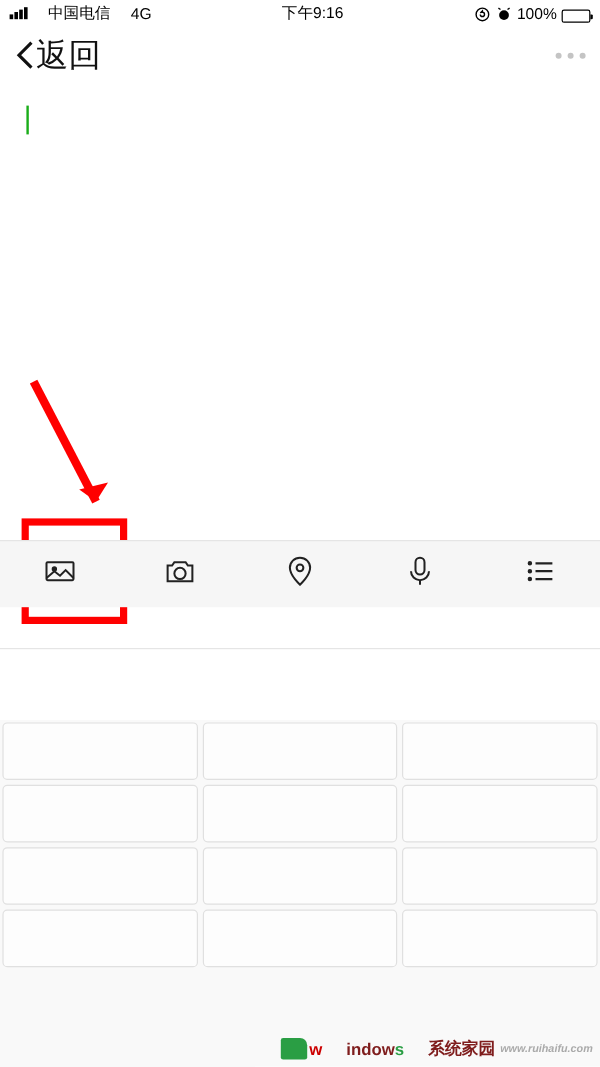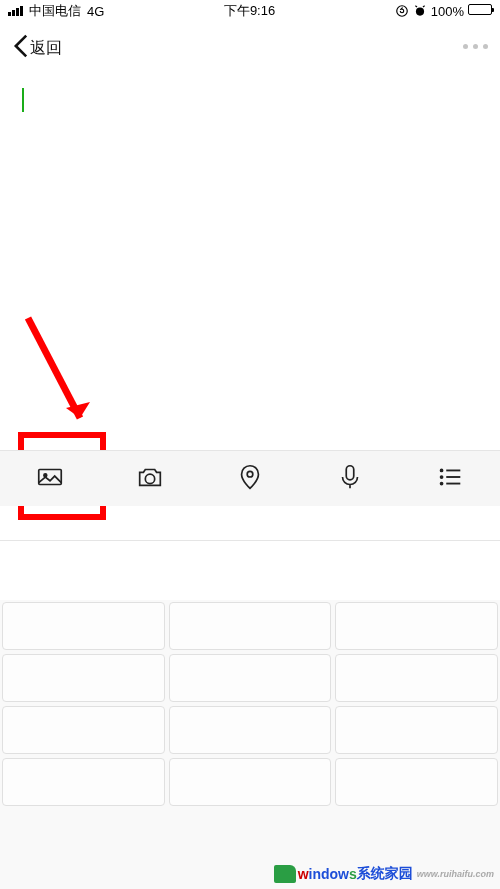--- a/index.html
+++ b/index.html
@@ -1,34 +1,34 @@
 <!DOCTYPE html>
 <html><head>
   <meta charset="utf-8">
   <style>
     * { box-sizing: border-box; }
     html, body { margin:0; padding:0; font-family: -apple-system, "PingFang SC", sans-serif; }
     body { width:500px; height:889px; background:#fff; position:relative; overflow:hidden; }
 
     
     .status-bar { height:22px; display:flex; align-items:center; justify-content:space-between; padding:0 8px; font-size:13px; font-weight:500; color:#000; }
-    .sb-left { display:flex; align-items:center; gap:6px; }
-    .sb-right { display:flex; align-items:flex-start; gap:4px; }
+    .sb-left { display:flex; align-items:center; gap:17px; }
+    .sb-right { display:flex; align-items:flex-end; gap:4px; }
     .signal { display:flex; align-items:flex-end; gap:1px; }
     .signal span { width:3px; background:#000; }
     .signal span:nth-child(1){height:4px;} .signal span:nth-child(2){height:6px;}
     .signal span:nth-child(3){height:8px;} .signal span:nth-child(4){height:10px;}
     .sb-ico { display:inline-flex; }
     .battery { width:24px; height:11px; border:1px solid #000; border-radius:2px; padding:1px; position:relative; }
     .battery::after { content:""; position:absolute; right:-3px; top:3px; width:2px; height:4px; background:#000; border-radius:0 1px 1px 0; }
     .battery .fill { width:100%; height:100%; background:#000; border-radius:1px; }
 
     
     .nav { height:48px; display:flex; align-items:center; justify-content:space-between; padding:0 12px; }
-    .back { display:flex; align-items:flex-end; font-size:16px; color:#111; }
+    .back { display:flex; align-items:center; font-size:27px; color:#111; }
     .more { display:flex; gap:5px; }
     .more span { width:5px; height:5px; border-radius:50%; background:#c4c4c4; }
 
     
     .editor { position:relative; padding:18px 22px 0; }
     .cursor { width:2px; height:24px; background:#1aad19; }
 
     
     .arrow { position:absolute; pointer-events:none; }
     .highlight-box { position:absolute; border:6px solid #f00; pointer-events:none; }
@@ -42,21 +42,21 @@
     .sep { position:absolute; left:0; right:0; height:1px; background:#e5e5e5; }
 
     
     .kb { position:absolute; left:0; right:0; bottom:0; background:#f9f9f9; }
     .kb-row { display:flex; }
     .kb-key { flex:1; margin:2px; height:48px; border:1px solid #e0e0e0; border-radius:4px; background:#fdfdfd; }
 
     
     .watermark { position:absolute; right:6px; bottom:6px; display:flex; align-items:center; font-size:14px; font-weight:600; color:#666; }
     .watermark .logo { width:22px; height:18px; background:#2a9e44; margin-right:2px; border-radius:2px 6px 2px 2px; }
-    .watermark .w-red{color:#c00;} .watermark .w-blk{color:#1d4ed8;} .watermark .w-grn{color:#2a9e44;}
+    .watermark .w-red{color:#c00;} .watermark .w-blk{color:#7f1d1d;padding-left:20px;} .watermark .w-grn{color:#2a9e44;}
     .watermark small { font-size:9px; color:#aaa; margin-left:4px;font-style:italic; }
   </style>
 </head>
 <body>
 
 <div class="status-bar">
   <div class="sb-left">
     <span class="signal sb-ico">
         <span></span>
         <span></span>

